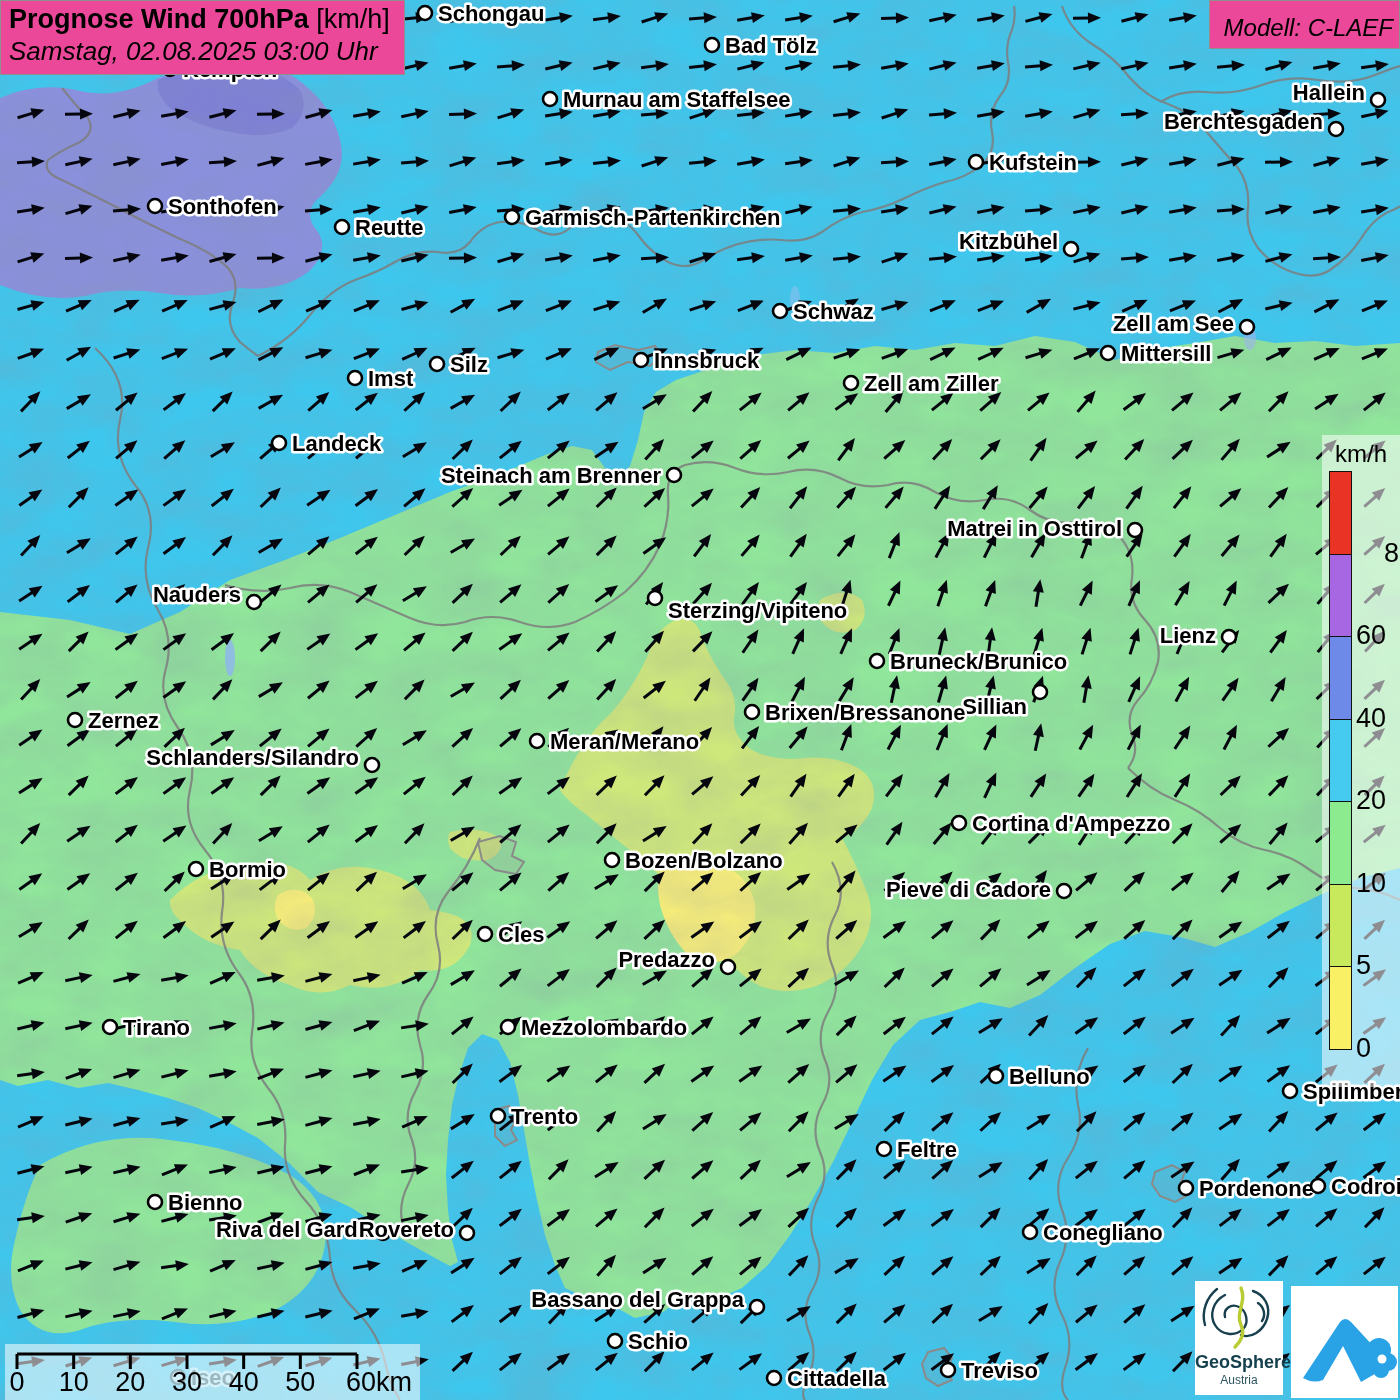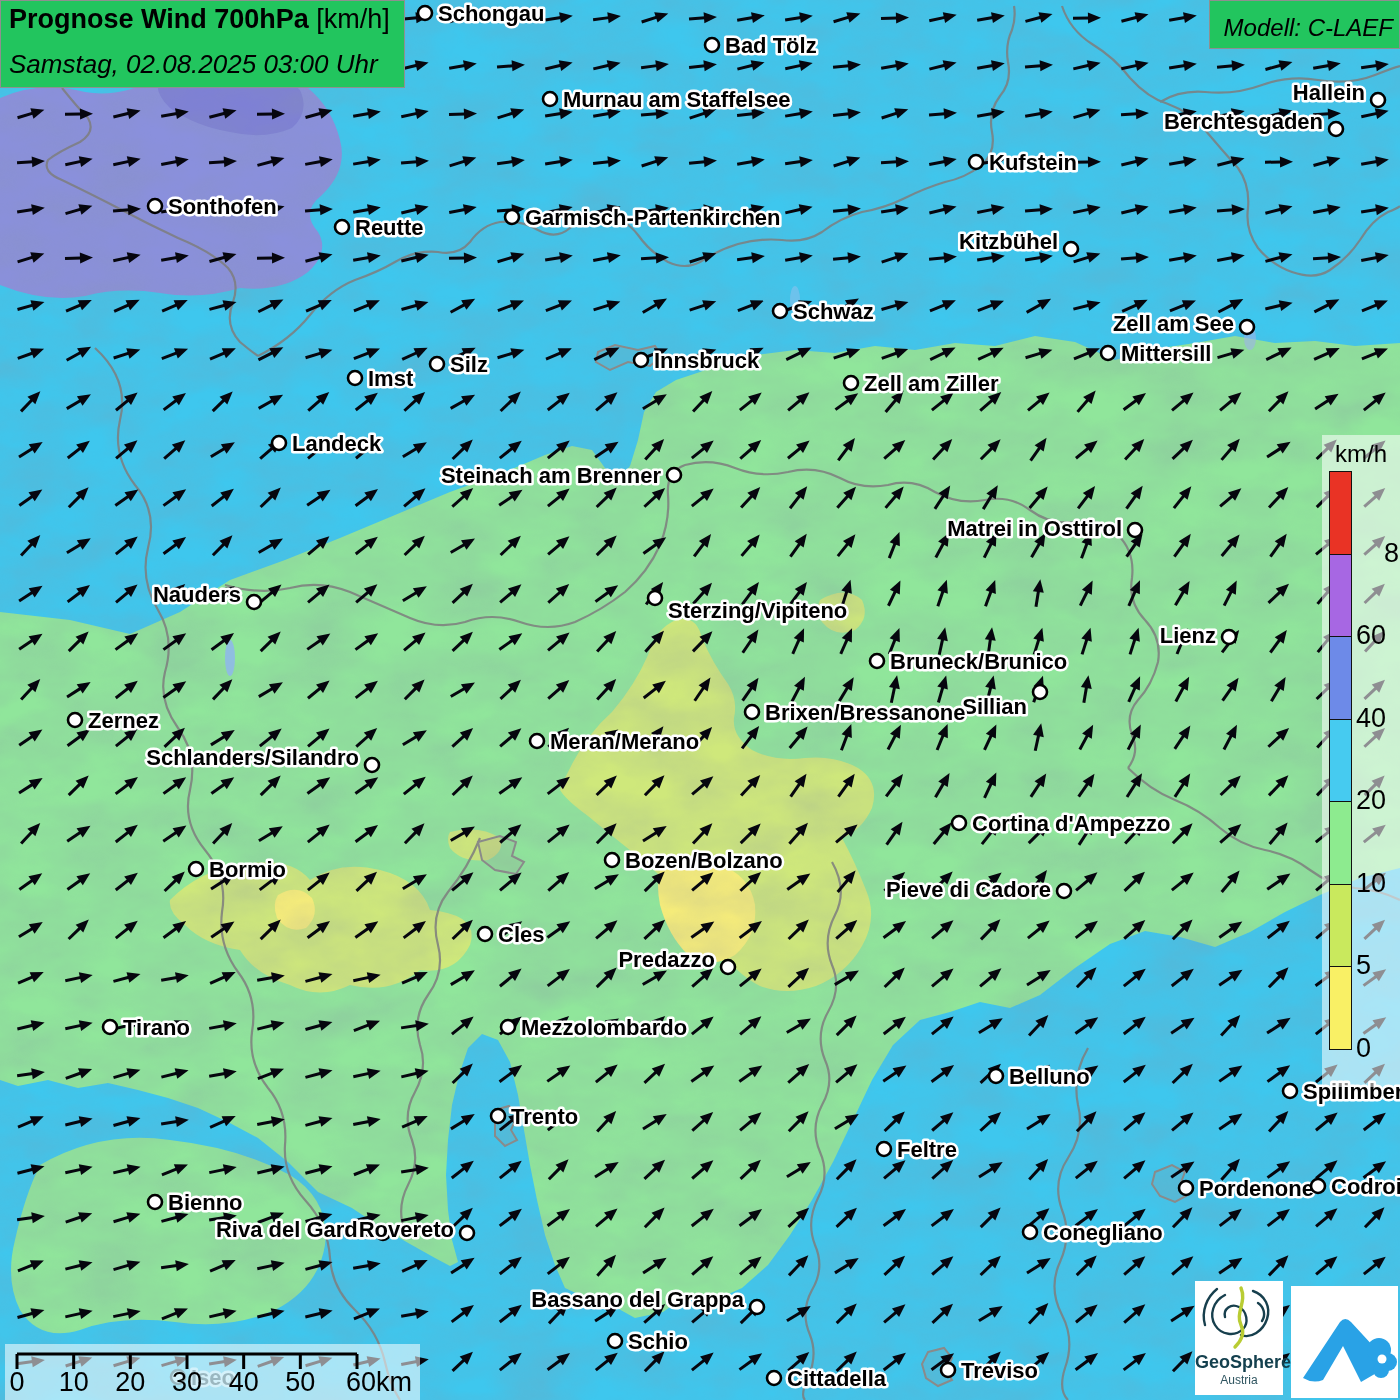--- a/index.html
+++ b/index.html
@@ -1,23 +1,23 @@
 <!DOCTYPE html>
 <html><head>
 <meta charset="utf-8">
 <style>
   html,body{margin:0;padding:0;background:#dde;}
   #stage{position:relative;width:1400px;height:1400px;overflow:hidden;
          font-family:"Liberation Sans",sans-serif;}
   #map-svg{position:absolute;left:0;top:0;}
-  .panel{position:absolute;background:#22c55e;border:1px solid #8f8f8f;box-sizing:border-box;}
+  .panel{position:absolute;background:#ec4899;border:1px solid #8f8f8f;box-sizing:border-box;}
   .title-panel{left:0;top:0;padding:3px 14px 7px 8px;}
   .title-line1{font-size:27px;color:#000;white-space:nowrap;}
   .title-line1 .t-bold{font-weight:bold;}
-  .title-line2{font-size:26px;font-style:italic;color:#000;white-space:nowrap;margin-top:14px;}
+  .title-line2{font-size:26px;font-style:italic;color:#000;white-space:nowrap;margin-top:1px;}
   .model-panel{right:0;top:0;padding:13px 6px 6px 14px;font-size:24px;font-style:italic;color:#000;}
   .legend-panel{position:absolute;left:1322px;top:435px;width:78px;height:652px;
                 background:rgba(255,255,255,0.55);}
   .legend-unit{font-size:24px;color:#000;text-align:center;margin-top:5px;}
   .legend-bar{position:absolute;left:7px;top:36px;width:23px;}
   .legend-seg{height:83.5px;border:1px solid #111;box-sizing:border-box;margin-top:-1px;}
   .legend-seg:first-child{margin-top:0;}
   .legend-tick{position:absolute;left:34px;font-size:27px;color:#000;}
   .scalebar-panel{position:absolute;left:5px;top:1344px;width:415px;height:56px;
                   background:rgba(255,255,255,0.55);}

